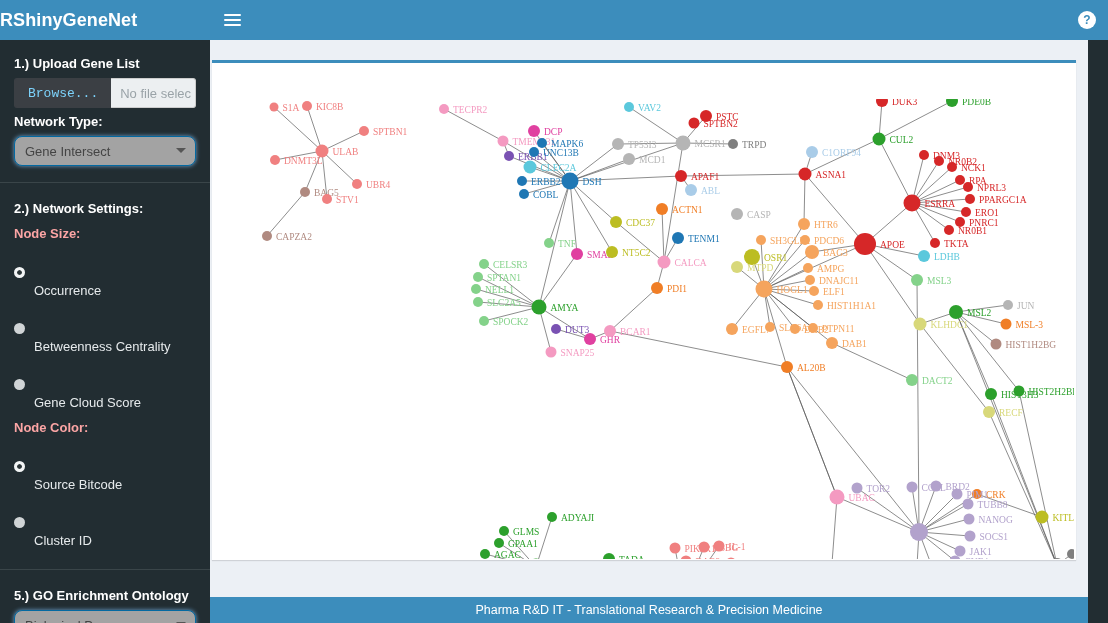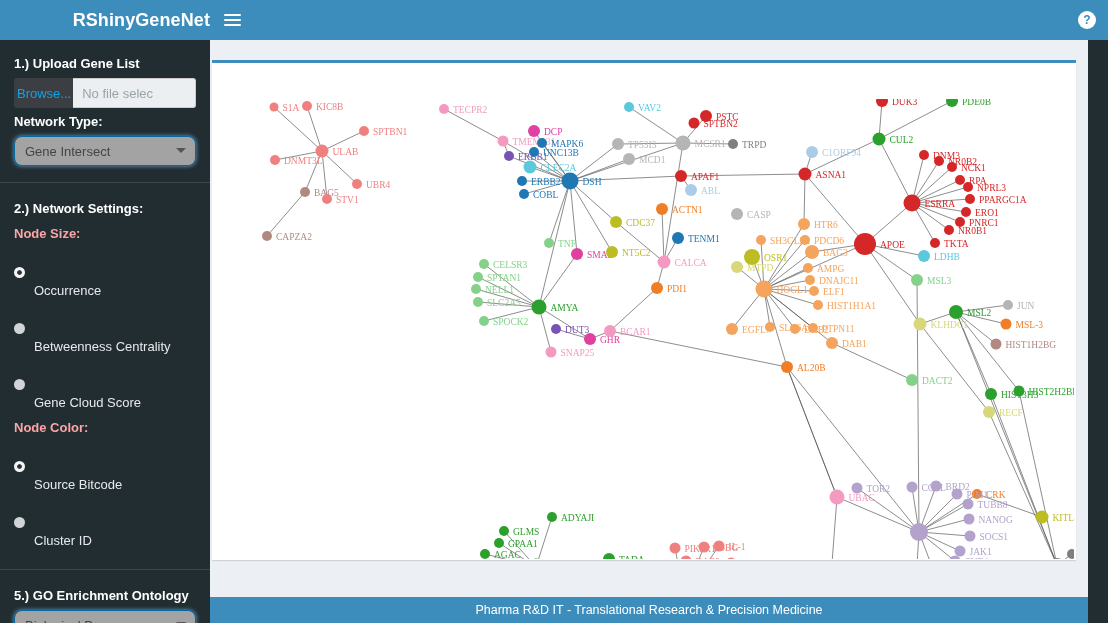--- a/index.html
+++ b/index.html
@@ -9,21 +9,21 @@
     background:#222d32;
     font-family:"Liberation Sans","DejaVu Sans",sans-serif;
     font-size:13px;color:#333;
   }
   .app{position:relative;width:1108px;height:623px;background:#ecf0f5;overflow:hidden;}
 
   
   .logo-bar{
     position:absolute;left:0;top:0;width:210px;height:40px;
     background:#3c8dbc;color:#fff;
-    display:flex;align-items:center;justify-content:flex-end;
+    display:flex;align-items:center;justify-content:flex-start;
     font-size:18px;font-weight:600;letter-spacing:.1px;
   }
   .navbar{
     position:absolute;left:210px;top:0;right:0;height:40px;background:#3c8dbc;
   }
   .sidebar-toggle{
     position:absolute;left:0;top:0;width:44px;height:40px;
     display:flex;align-items:center;justify-content:center;cursor:pointer;
   }
   .burger{width:17px;}
@@ -37,23 +37,23 @@
   
   .sidebar{
     position:absolute;left:0;top:40px;width:210px;bottom:0;background:#222d32;
     color:#b8c7ce;padding:0;box-sizing:border-box;overflow:hidden;
   }
   .side-sec{padding:10px 14px 4px 14px;}
   .side-label{color:#fff;font-weight:bold;font-size:13px;margin:6px 0 7px 0;}
   .side-sublabel{color:#fca5a5;font-weight:bold;font-size:13px;margin:10px 0 6px 0;}
   .file-input{display:flex;height:30px;margin-bottom:4px;}
   .browse-btn{
-    background:#3b3f44;color:#0ea5e9;border:1px solid #3b3f44;border-right:none;
-    border-radius:3px 0 0 3px;padding:0 2px;display:flex;align-items:center;
-    font-size:13px;cursor:pointer;
+    background:#3b3f44;color:#7dd3fc;border:1px solid #3b3f44;border-right:none;
+    border-radius:3px 0 0 3px;padding:0 13px;display:flex;align-items:center;
+    font-size:13px;cursor:pointer;font-family:Liberation Mono, monospace;
   }
   .file-name{
     background:#eceff1;color:#9aa3a8;border:1px solid #ccc;border-left:none;
     border-radius:0 3px 3px 0;padding:11px 9px;display:flex;align-items:center;
     flex:1;font-size:13px;overflow:hidden;white-space:nowrap;
   }
   .select-box{
     position:relative;background:#a3a3a3;border:1px solid #0369a1;border-radius:8px;
     height:28px;display:flex;align-items:center;padding:0 10px;color:#444;
     font-size:13px;cursor:pointer;

